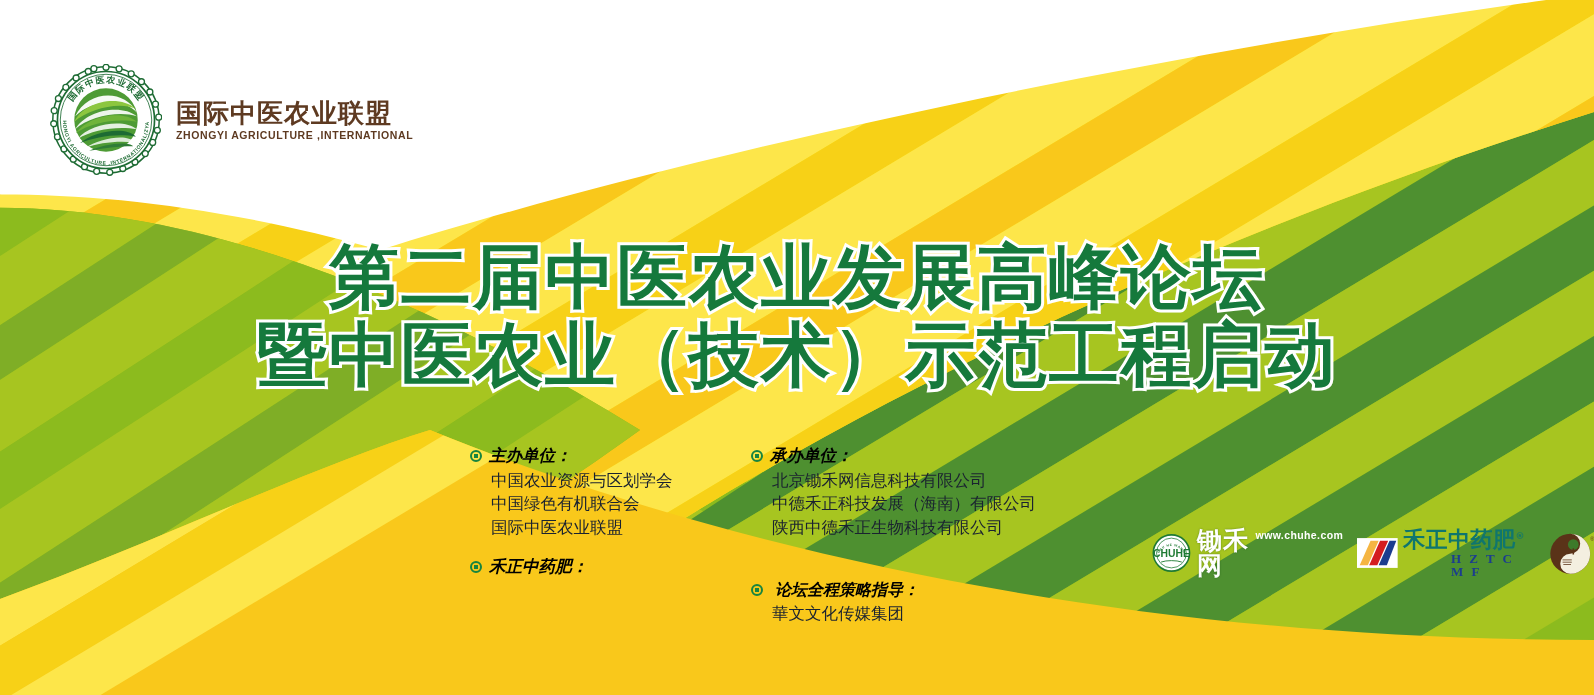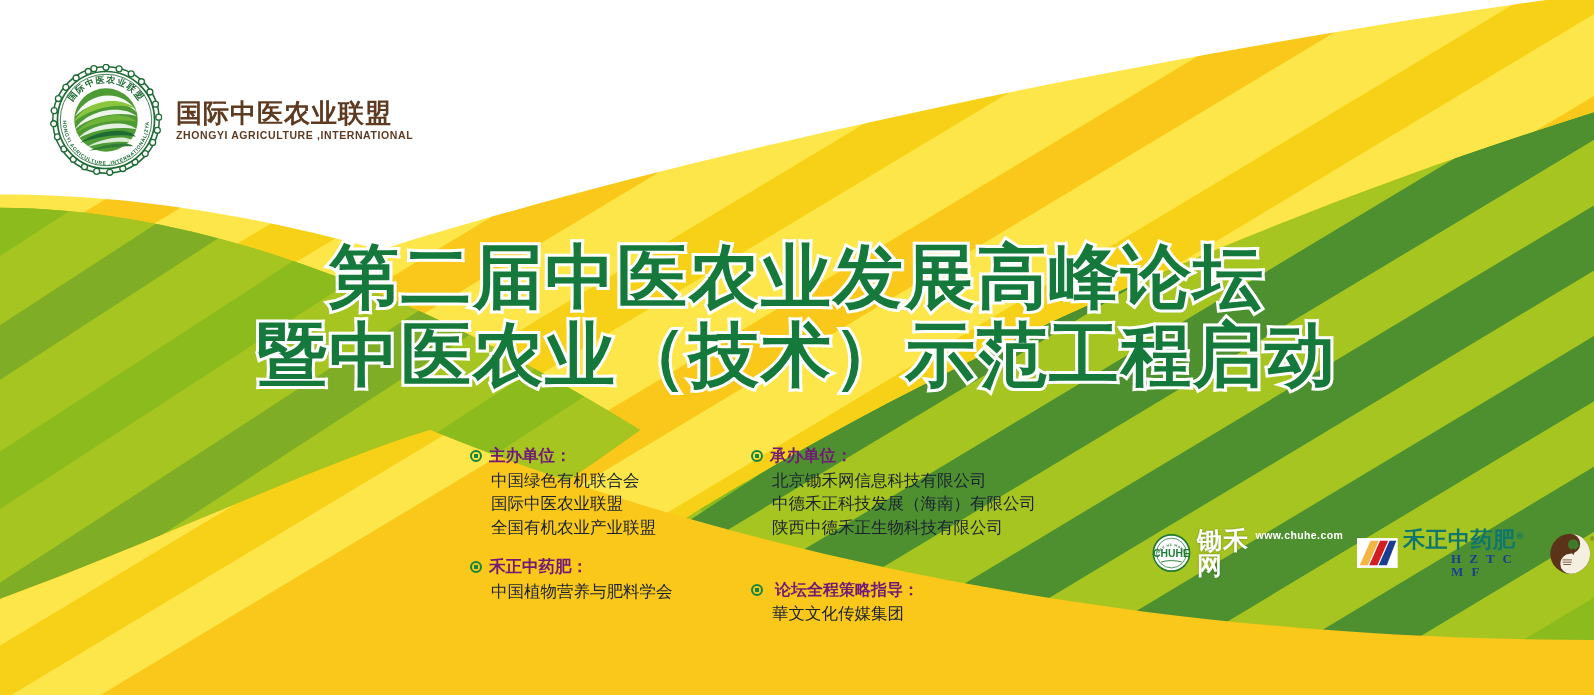--- a/index.html
+++ b/index.html
@@ -63,22 +63,22 @@
   #credits{
     position:absolute;left:470px;top:444px;
     display:flex;gap:16px;z-index:6;
     font-family:"DejaVu Sans","Liberation Sans",sans-serif;
   }
   .credit-col{width:265px;}
   .credit-group{margin-bottom:16px;}
   .credit-group:last-child{margin-bottom:0;}
   .credit-head{
     display:flex;align-items:center;gap:7px;
-    font-size:16.5px;font-weight:bold;color:#701a75;
-    line-height:1.5;white-space:nowrap;
+    font-size:16.5px;font-weight:bold;color:#000000;
+    line-height:1.5;white-space:nowrap;font-style:italic;
   }
   .bullet{
     flex:0 0 auto;
     width:12px;height:12px;border-radius:50%;
     border:2px solid #17843f;
     background:
       radial-gradient(circle at 50% 50%, #17843f 0 38%, rgba(0,0,0,0) 39%);
     box-sizing:border-box;
   }
   .credit-item{
@@ -402,30 +402,29 @@
   </div>
 
   <div id="credits">
 
     <div class="credit-col">
       <div class="credit-group">
         <div class="credit-head">
           <span class="bullet"></span>
           <span>主办单位：</span>
         </div>
+        <div class="credit-item">中国农业资源与区划学会</div>
         <div class="credit-item">中国绿色有机联合会</div>
         <div class="credit-item">国际中医农业联盟</div>
-        <div class="credit-item">全国有机农业产业联盟</div>
       </div>
       <div class="credit-group">
         <div class="credit-head">
           <span class="bullet"></span>
           <span>禾正中药肥：</span>
         </div>
-        <div class="credit-item">中国植物营养与肥料学会</div>
       </div>
     </div>
 
     <div class="credit-col">
       <div class="credit-group">
         <div class="credit-head">
           <span class="bullet"></span>
           <span>承办单位：</span>
         </div>
         <div class="credit-item">北京锄禾网信息科技有限公司</div>

